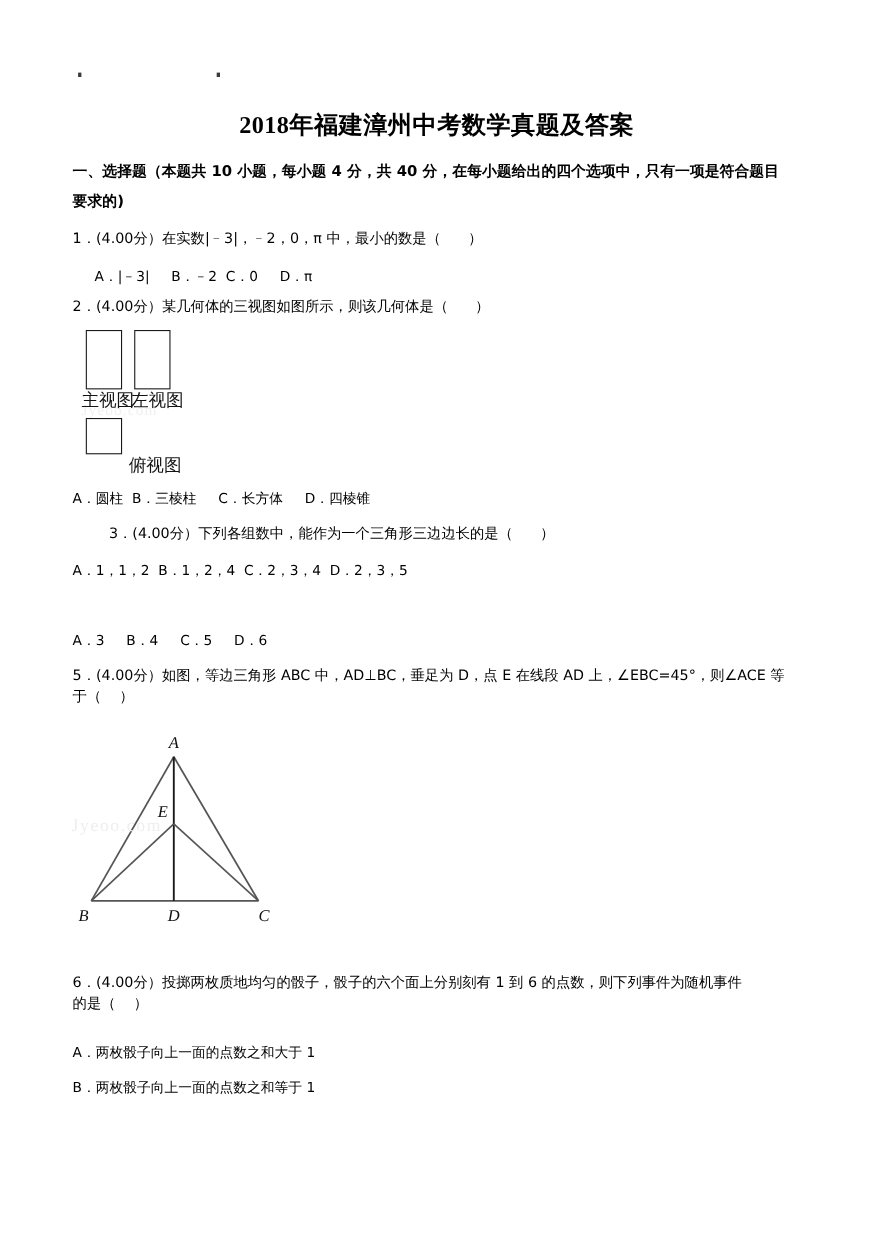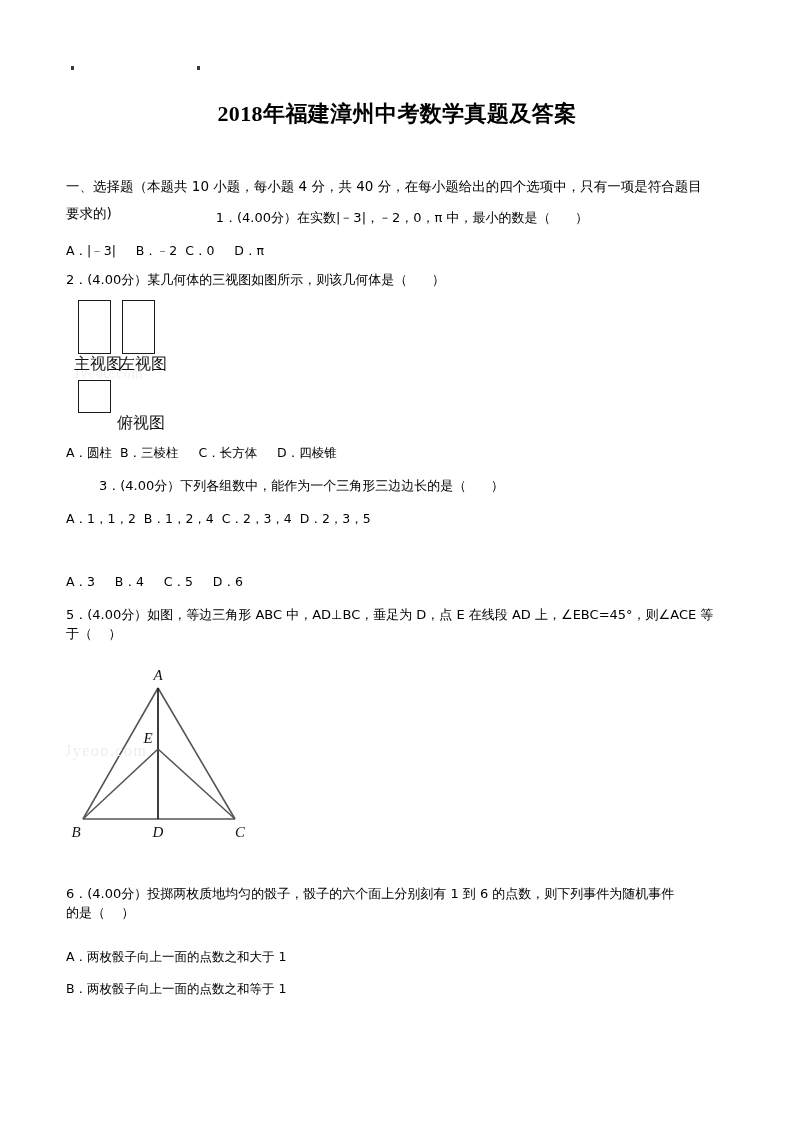--- a/index.html
+++ b/index.html
@@ -52,45 +52,44 @@
   
   .col {
     position: absolute;
     left: 66px;
     width: 672px;
   }
 
   .section-head {
     top: 143px;
     font-size: 13.5px;
-    font-weight: normal;
+    font-weight: bold;
     line-height: 27px;
     font-family: "DejaVu Sans", "Liberation Sans", sans-serif;
     letter-spacing: 0px;
-    margin-top: 30px;
   }
 
   .qline {
     font-size: 13px;
     line-height: 19px;
     font-family: "DejaVu Sans", "Liberation Sans", sans-serif;
     letter-spacing: 0px;
     white-space: pre-wrap;
   }
 
   .optline {
     font-size: 12.5px;
     line-height: 19px;
     font-family: "DejaVu Sans", "Liberation Sans", sans-serif;
     white-space: pre;
   }
 
   
-  .y-q1      { top: 208px; text-align: center; }
-  .y-q1opt   { top: 241px; }
+  .y-q1      { top: 208px; }
+  .y-q1opt   { top: 241px; margin-left: 20px; }
   .y-q2      { top: 270px; }
   .y-q2opt   { top: 443px; }
   .y-q3      { top: 476px; margin-left: 33px; }
   .y-q3opt   { top: 509px; }
   .y-q4      { top: 543px; }
   .y-q4opt   { top: 572px; }
   .y-q5      { top: 605px; width: 672px; }
   .y-q5opt   { top: 846px; }
   .y-q6      { top: 884px; width: 672px; }
   .y-q6opta  { top: 947px; }

